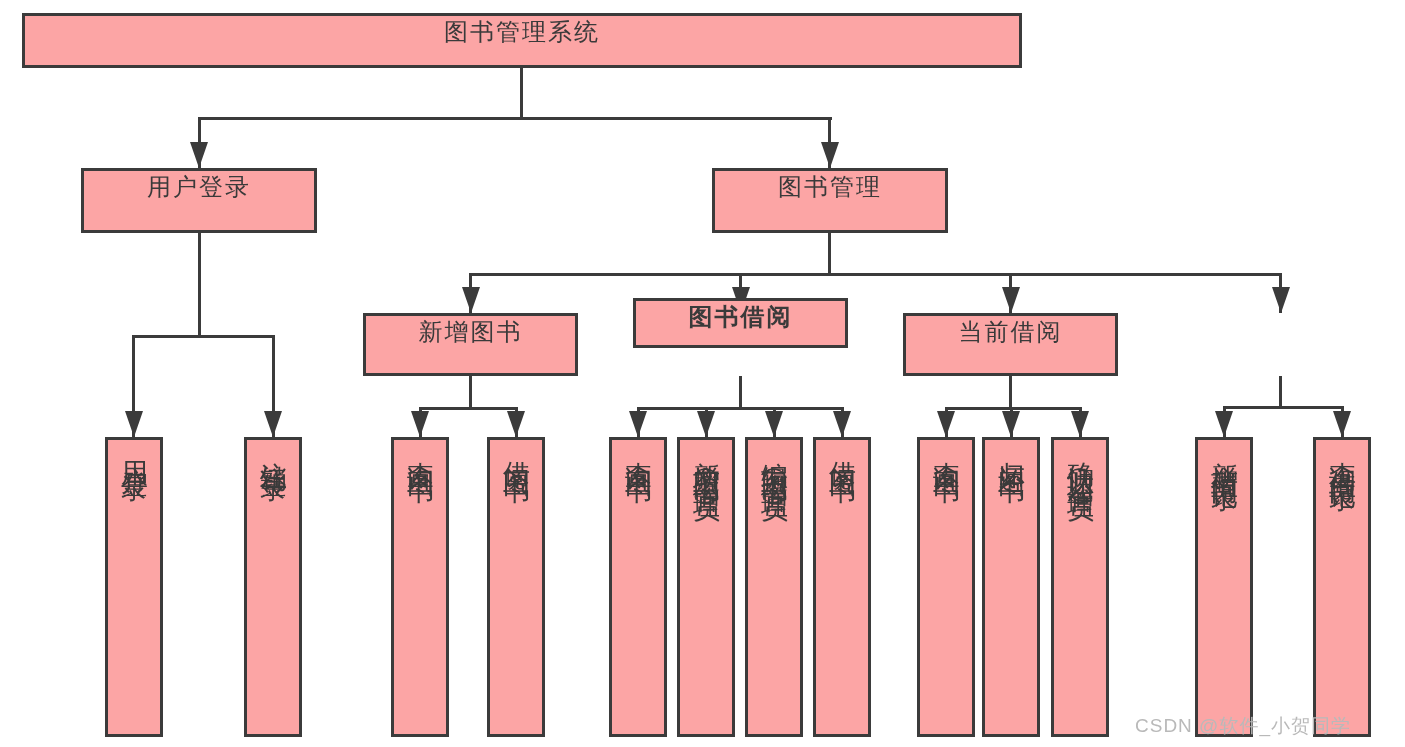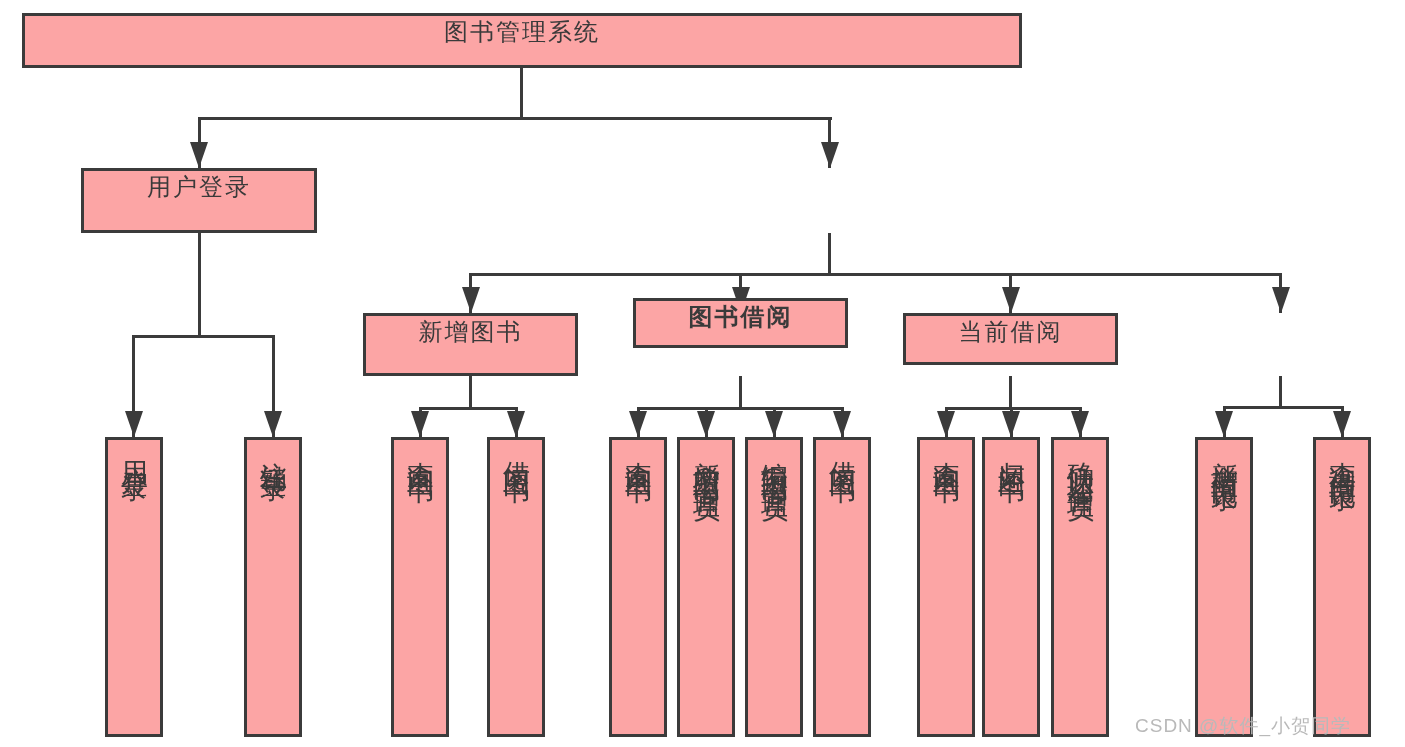--- a/index.html
+++ b/index.html
@@ -73,20 +73,23 @@
   <div class="vl" style="left:520px;top:68px;height:49px;"></div>
   <div class="hl" style="left:198px;top:117px;width:634px;"></div>
   <div class="vl" style="left:198px;top:117px;height:51px;"></div>
   <div class="ah" style="left:190px;top:142px;"></div>
   <div class="vl" style="left:828px;top:117px;height:51px;"></div>
   <div class="ah" style="left:821px;top:142px;"></div>
 
   <div class="box" style="left:81px;top:168px;width:236px;height:65px;">
     <span>用户登录</span>
   </div>
+  <div class="box" style="left:712px;top:168px;width:236px;height:65px;">
+    <span>图书管理</span>
+  </div>
 
   <div class="vl" style="left:198px;top:233px;height:102px;"></div>
   <div class="hl" style="left:133px;top:335px;width:141px;"></div>
   <div class="vl" style="left:132px;top:335px;height:102px;"></div>
   <div class="ah" style="left:125px;top:411px;"></div>
   <div class="vl" style="left:272px;top:335px;height:102px;"></div>
   <div class="ah" style="left:264px;top:411px;"></div>
 
   <div class="vl" style="left:828px;top:233px;height:40px;"></div>
   <div class="hl" style="left:469px;top:273px;width:813px;"></div>
@@ -98,21 +101,21 @@
   <div class="ah" style="left:1002px;top:287px;"></div>
   <div class="vl" style="left:1279px;top:273px;height:40px;"></div>
   <div class="ah" style="left:1272px;top:287px;"></div>
 
   <div class="box" style="left:363px;top:313px;width:215px;height:63px;">
     <span>新增图书</span>
   </div>
   <div class="box" style="left:633px;top:298px;width:215px;height:50px;font-weight:bold;">
     <span>图书借阅</span>
   </div>
-  <div class="box" style="left:903px;top:313px;width:215px;height:52px;">
+  <div class="box" style="left:903px;top:313px;width:215px;height:63px;">
     <span>当前借阅</span>
   </div>
 
   <div class="vl" style="left:469px;top:376px;height:31px;"></div>
   <div class="hl" style="left:419px;top:407px;width:98px;"></div>
   <div class="vl" style="left:419px;top:407px;height:30px;"></div>
   <div class="ah" style="left:411px;top:411px;"></div>
   <div class="vl" style="left:515px;top:407px;height:30px;"></div>
   <div class="ah" style="left:507px;top:411px;"></div>
 

